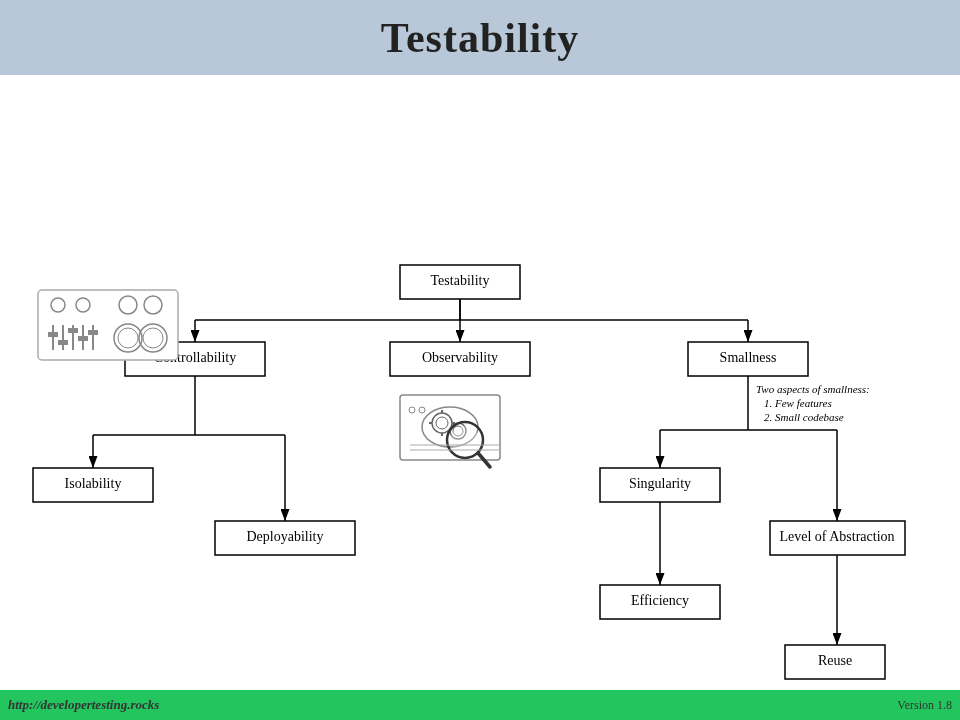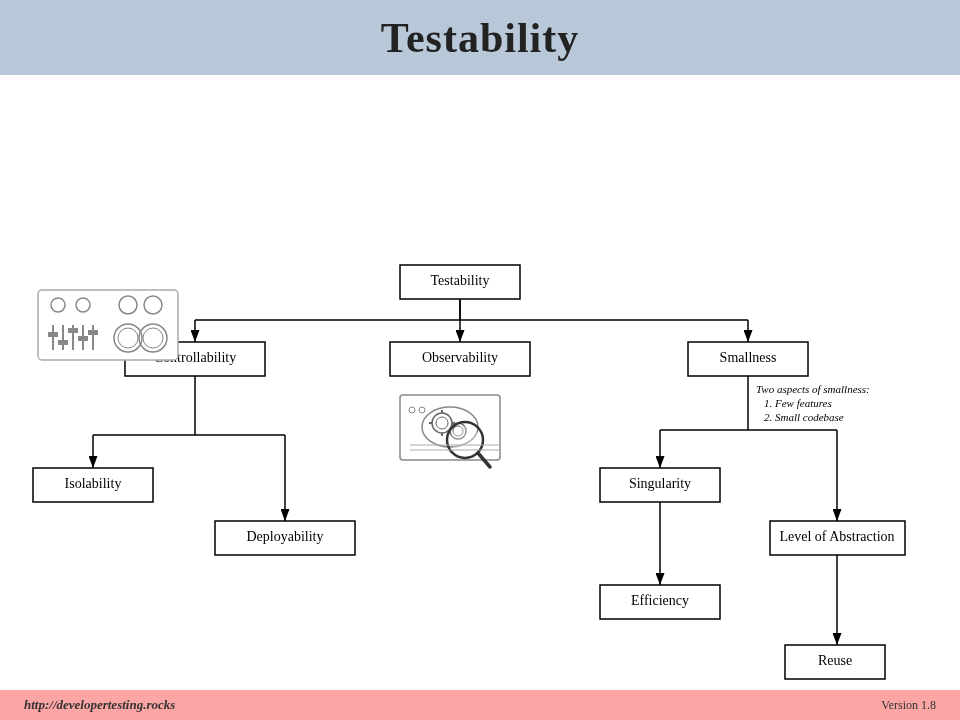--- a/index.html
+++ b/index.html
@@ -33,25 +33,25 @@
       width: 100%;
       height: 615px;
       background: #fff;
       position: relative;
     }
 
     
     .footer {
       width: 100%;
       height: 30px;
-      background: #fca5a5;
+      background: #22c55e;
       display: flex;
       align-items: center;
       justify-content: space-between;
-      padding: 0 24px;
+      padding: 0 8px;
       position: absolute;
       bottom: 0;
     }
     .footer-url {
       font-size: 13px;
       font-weight: bold;
       color: #333;
       font-style: italic;
     }
     .footer-version {

